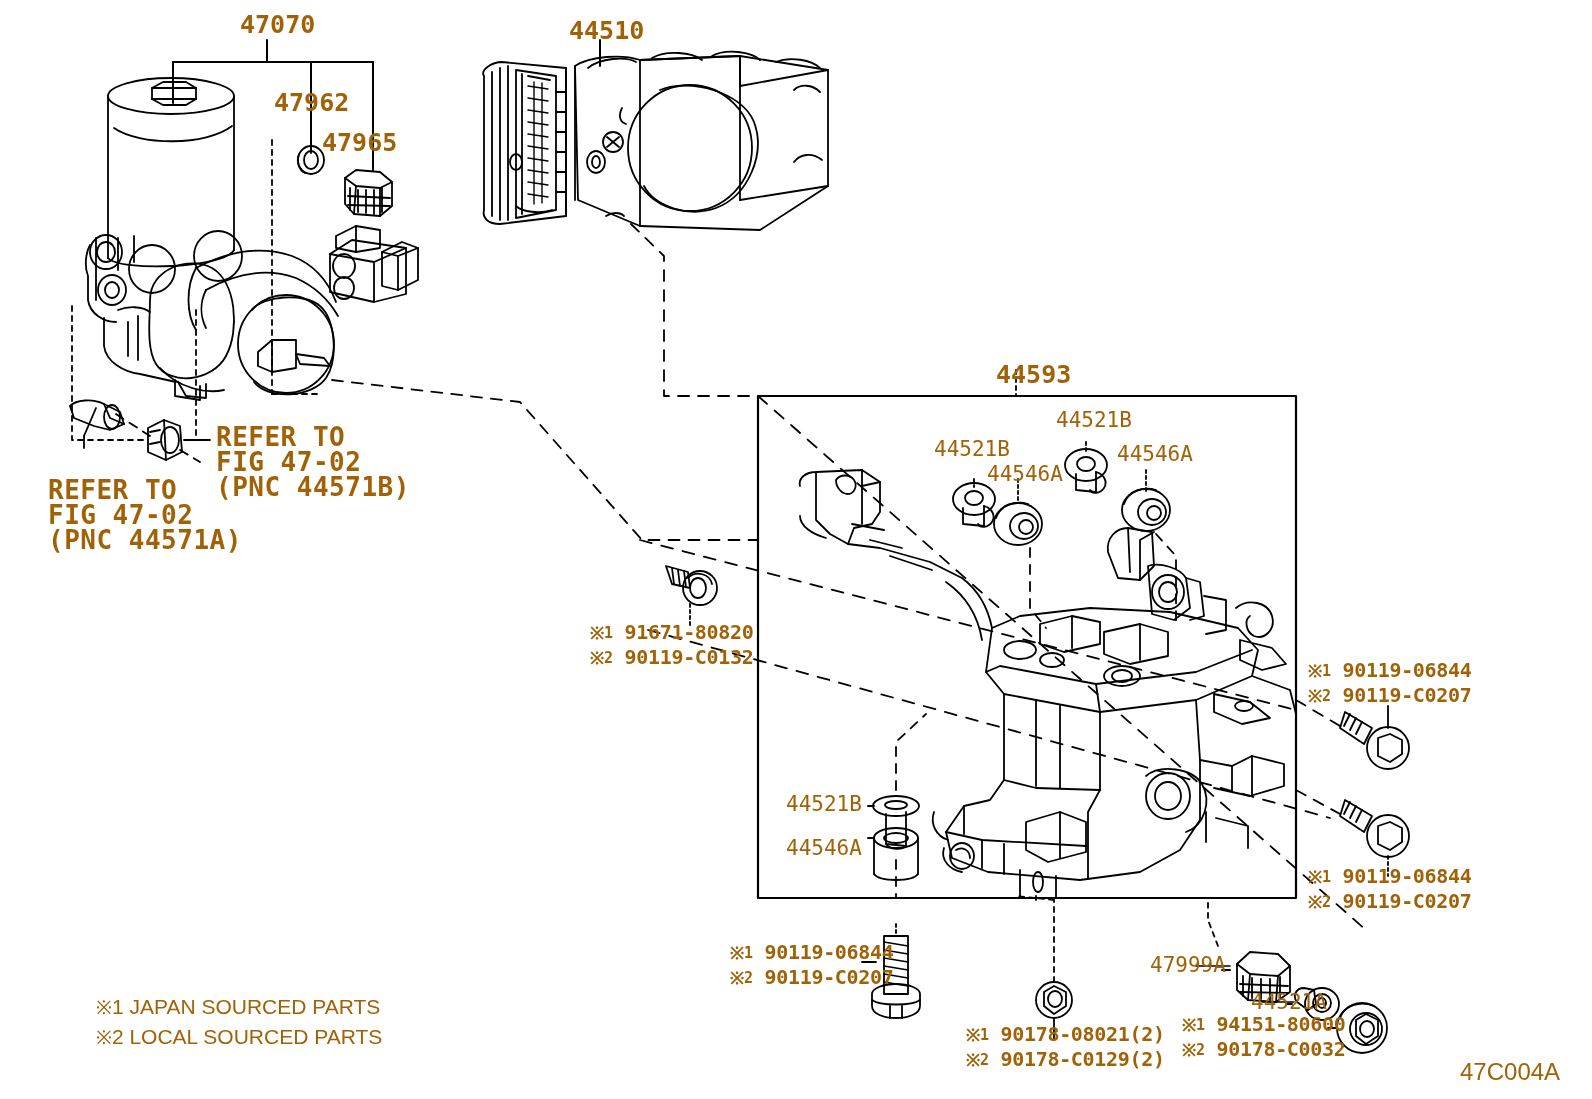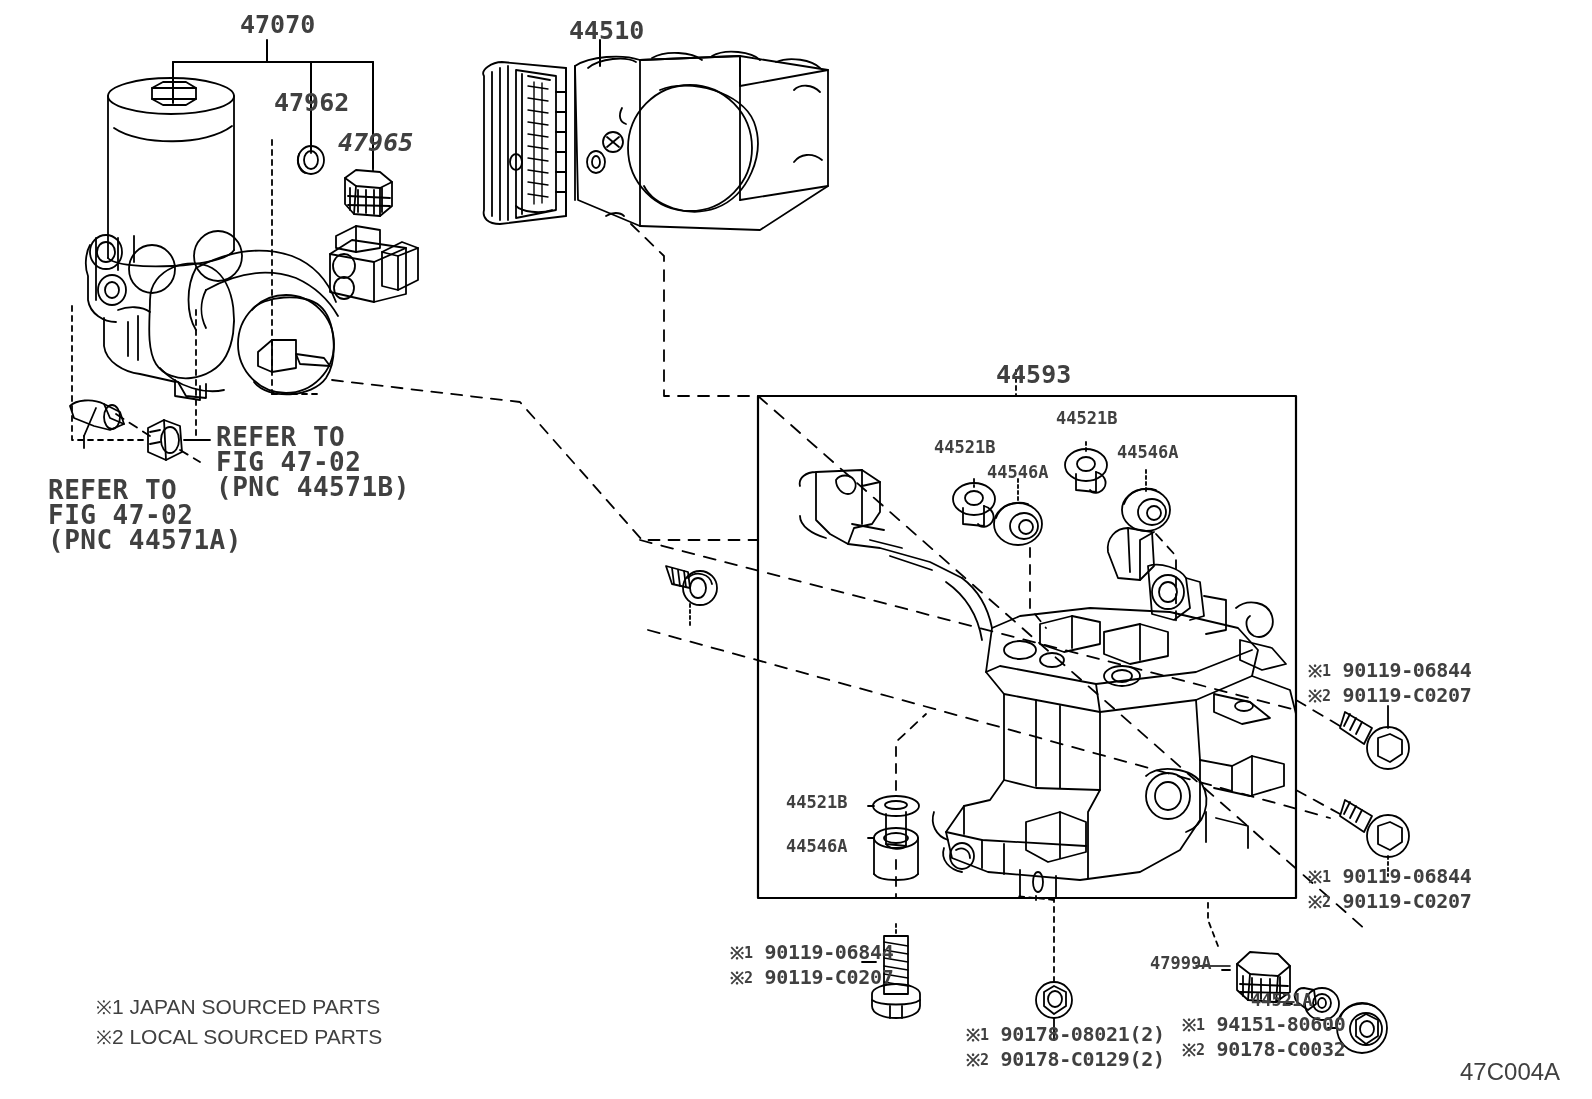--- a/index.html
+++ b/index.html
@@ -17,34 +17,34 @@
   }
   #art {
     position: absolute;
     left: 0; top: 0;
     width: 1592px;
     height: 1099px;
   }
   .lbl {
     position: absolute;
     white-space: pre;
-    color: #404040;
+    color: #a16207;
     font-family: "DejaVu Sans Mono", monospace;
     letter-spacing: -0.5px;
   }
   
   .pn {
     font-size: 25px;
     font-weight: 700;
     letter-spacing: 0px;
   }
   
   .pn2 {
-    font-size: 17px;
-    font-weight: 700;
+    font-size: 21px;
+    font-weight: 400;
     letter-spacing: 0px;
   }
   
   .refer {
     font-size: 26px;
     font-weight: 700;
     line-height: 25px;
     letter-spacing: 0.5px;
   }
   
@@ -526,41 +526,42 @@
       <g stroke-width="1.6">
         <path d="M1196 966 L1230 966"></path>
         <path d="M1262 1002 L1294 1002"></path>
       </g>
 
     </g>
   </svg>
 
   <div class="lbl pn" style="left:240px; top:10px;">47070</div>
   <div class="lbl pn" style="left:274px; top:88px;">47962</div>
-  <div class="lbl pn" style="left:338px; top:128px;font-style:italic;">47965</div>
+  <div class="lbl pn" style="left:322px; top:128px;">47965</div>
 
   <div class="lbl pn" style="left:569px; top:16px;">44510</div>
 
   <div class="lbl pn" style="left:996px; top:360px;">44593</div>
 
   <div class="lbl refer" style="left:216px; top:425px;"><span>REFER TO</span><br><span>FIG 47-02</span><br><span>(PNC 44571B)</span></div>
 
   <div class="lbl refer" style="left:48px; top:478px;"><span>REFER TO</span><br><span>FIG 47-02</span><br><span>(PNC 44571A)</span></div>
 
   <div class="lbl pn2" style="left:934px; top:437px;">44521B</div>
   <div class="lbl pn2" style="left:987px; top:462px;">44546A</div>
   <div class="lbl pn2" style="left:1056px; top:408px;">44521B</div>
   <div class="lbl pn2" style="left:1117px; top:442px;">44546A</div>
 
   <div class="lbl pn2" style="left:786px; top:792px;">44521B</div>
   <div class="lbl pn2" style="left:786px; top:836px;">44546A</div>
 
   <div class="lbl pn2" style="left:1150px; top:953px;">47999A</div>
   <div class="lbl pn2" style="left:1203px; top:990px;margin-left:48px;">44521A</div>
 
+  <div class="lbl srccode" style="left:590px; top:620px;"><span class="mk">※</span><span class="mkn">1</span> <span>91671-80820</span><br><span class="mk">※</span><span class="mkn">2</span> <span>90119-C0132</span></div>
 
   <div class="lbl srccode" style="left:1308px; top:658px;"><span class="mk">※</span><span class="mkn">1</span> <span>90119-06844</span><br><span class="mk">※</span><span class="mkn">2</span> <span>90119-C0207</span></div>
 
   <div class="lbl srccode" style="left:1308px; top:864px;"><span class="mk">※</span><span class="mkn">1</span> <span>90119-06844</span><br><span class="mk">※</span><span class="mkn">2</span> <span>90119-C0207</span></div>
 
   <div class="lbl srccode" style="left:730px; top:940px;"><span class="mk">※</span><span class="mkn">1</span> <span>90119-06844</span><br><span class="mk">※</span><span class="mkn">2</span> <span>90119-C0207</span></div>
 
   <div class="lbl srccode" style="left:966px; top:1022px;"><span class="mk">※</span><span class="mkn">1</span> <span>90178-08021(2)</span><br><span class="mk">※</span><span class="mkn">2</span> <span>90178-C0129(2)</span></div>
 
   <div class="lbl srccode" style="left:1182px; top:1012px;"><span class="mk">※</span><span class="mkn">1</span> <span>94151-80600</span><br><span class="mk">※</span><span class="mkn">2</span> <span>90178-C0032</span></div>

